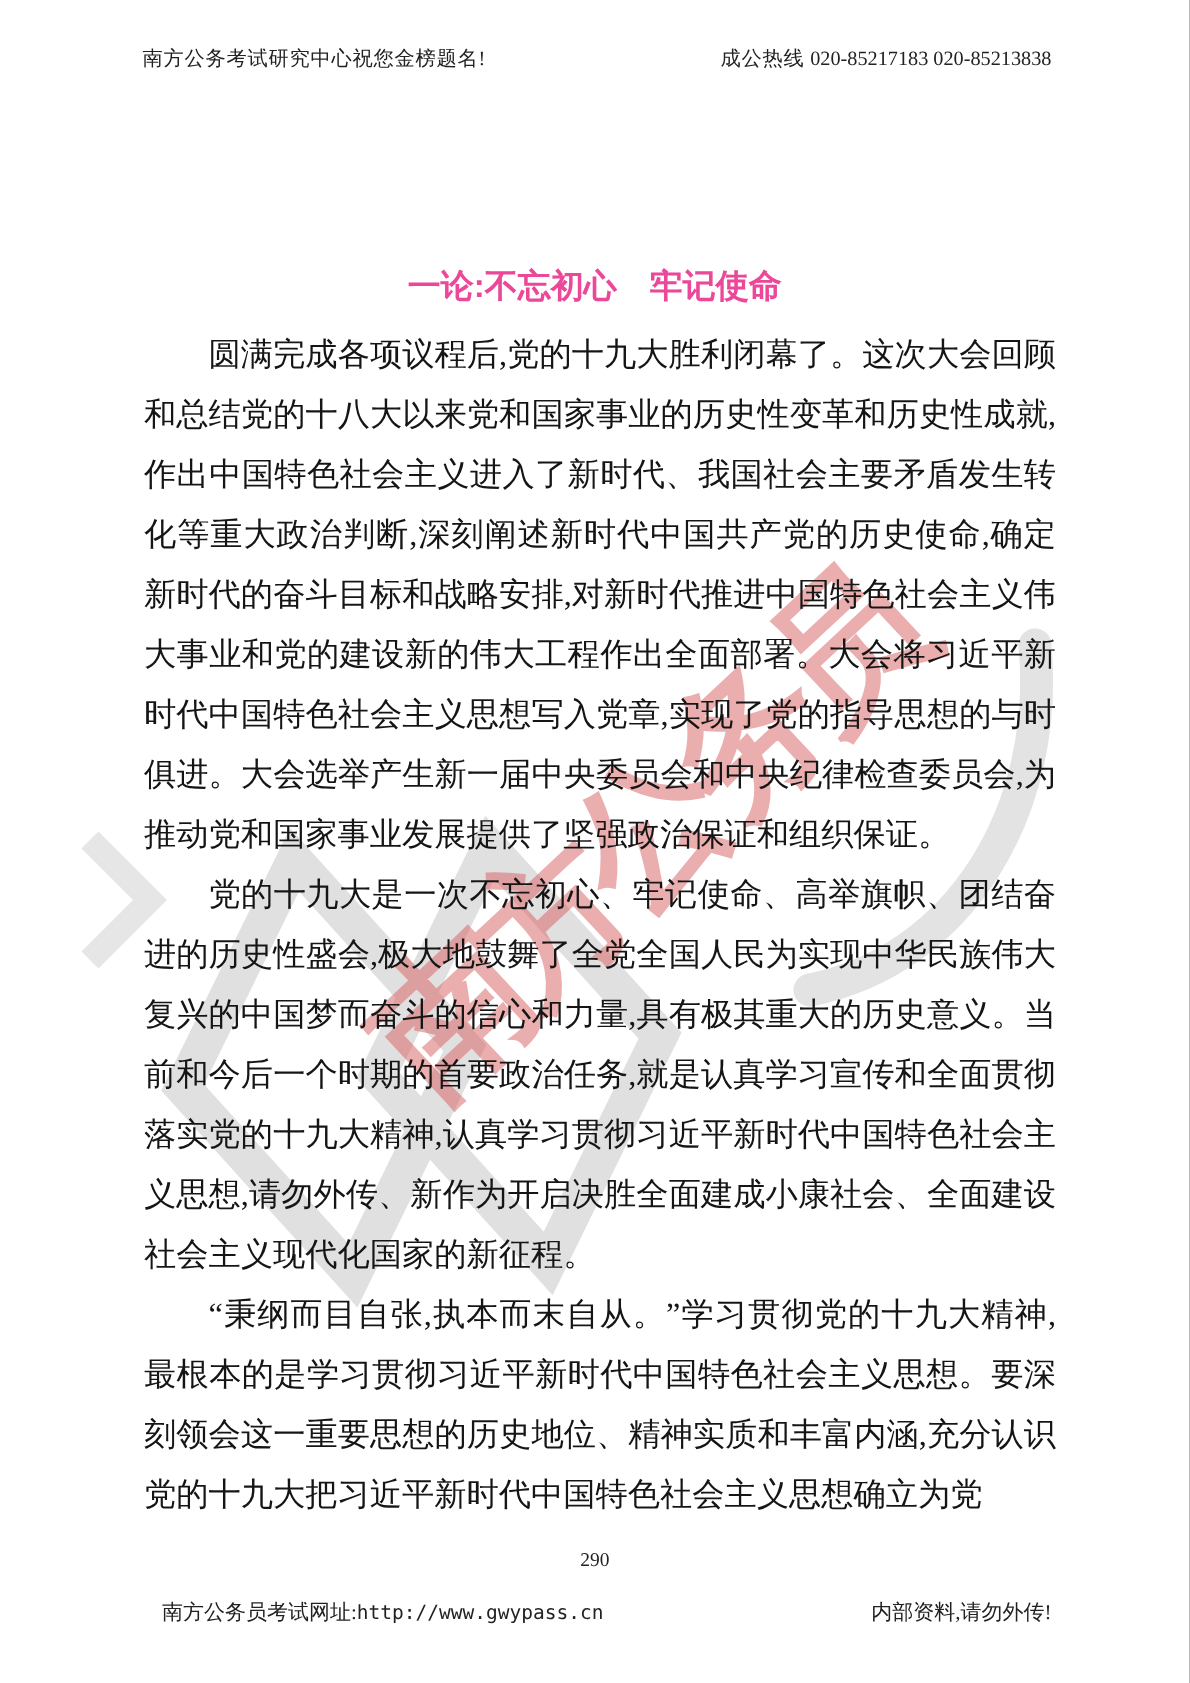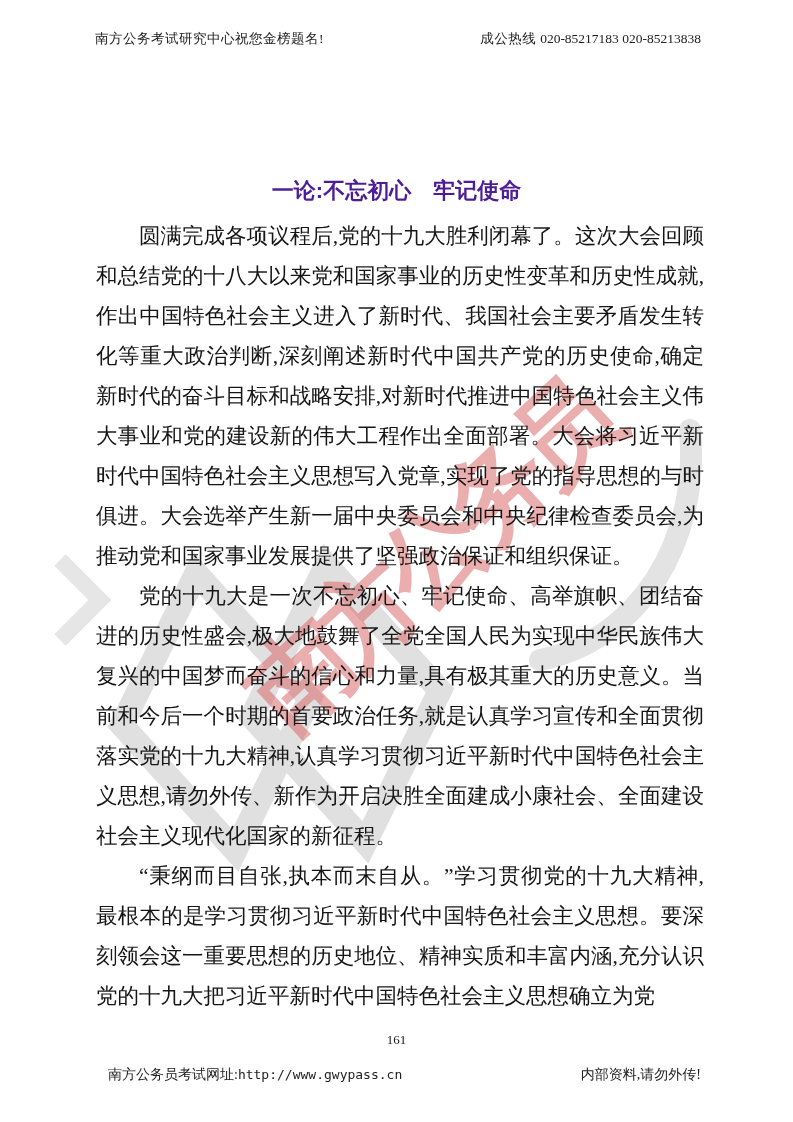--- a/index.html
+++ b/index.html
@@ -31,21 +31,21 @@
   }
   
   .doc-title{
     position:absolute;top:88px;left:0;width:100%;
     text-align:center;font-size:27px;font-weight:bold;
     letter-spacing:1px;color:#000;
     font-family:"Liberation Serif","DejaVu Serif",serif;
   }
   .doc-subtitle{
     position:absolute;top:176px;left:0;width:100%;
-    text-align:center;font-size:22px;font-weight:bold;color:#4c1d95;
+    text-align:center;font-size:22px;font-weight:bold;color:#ec4899;
     font-family:"Liberation Sans","DejaVu Sans",sans-serif;
   }
   
   .content{
     position:absolute;top:216px;left:96px;width:608px;
     font-size:21.5px;line-height:40px;
     text-align:justify;color:#151515;
   }
   .content p{margin:0;text-indent:2em;}
   
@@ -85,21 +85,21 @@
   </div>
 
   <div class="doc-subtitle">一论:不忘初心　牢记使命</div>
 
   <div class="content">
     <p>圆满完成各项议程后,党的十九大胜利闭幕了。这次大会回顾和总结党的十八大以来党和国家事业的历史性变革和历史性成就,作出中国特色社会主义进入了新时代、我国社会主要矛盾发生转化等重大政治判断,深刻阐述新时代中国共产党的历史使命,确定新时代的奋斗目标和战略安排,对新时代推进中国特色社会主义伟大事业和党的建设新的伟大工程作出全面部署。大会将习近平新时代中国特色社会主义思想写入党章,实现了党的指导思想的与时俱进。大会选举产生新一届中央委员会和中央纪律检查委员会,为推动党和国家事业发展提供了坚强政治保证和组织保证。</p>
     <p>党的十九大是一次不忘初心、牢记使命、高举旗帜、团结奋进的历史性盛会,极大地鼓舞了全党全国人民为实现中华民族伟大复兴的中国梦而奋斗的信心和力量,具有极其重大的历史意义。当前和今后一个时期的首要政治任务,就是认真学习宣传和全面贯彻落实党的十九大精神,认真学习贯彻习近平新时代中国特色社会主义思想,请勿外传、新作为开启决胜全面建成小康社会、全面建设社会主义现代化国家的新征程。</p>
     <p>“秉纲而目自张,执本而末自从。”学习贯彻党的十九大精神,最根本的是学习贯彻习近平新时代中国特色社会主义思想。要深刻领会这一重要思想的历史地位、精神实质和丰富内涵,充分认识党的十九大把习近平新时代中国特色社会主义思想确立为党</p>
   </div>
 
-  <div class="page-number">161</div>
+  <div class="page-number">290</div>
 
   <div class="footer">
     <span>
       <span>南方公务员考试网址:</span><span class="url">http://www.gwypass.cn</span>
     </span>
     <span>内部资料,请勿外传!</span>
   </div>
 
 </div>
 

